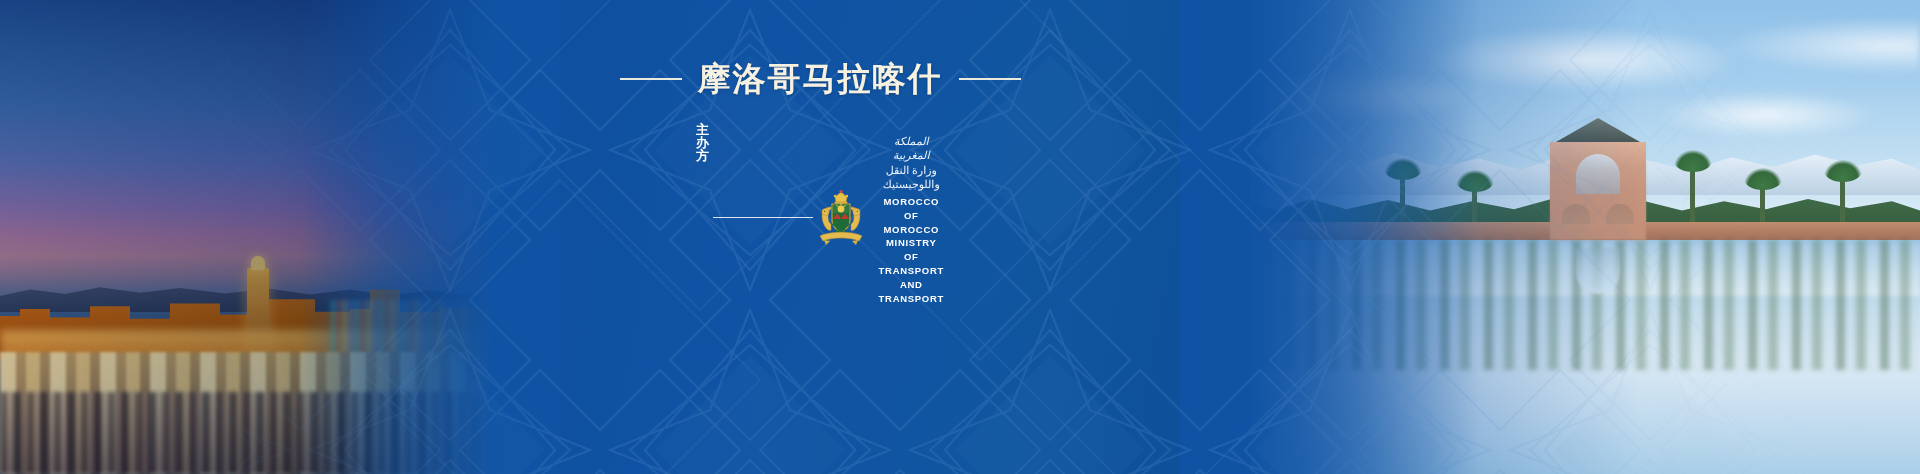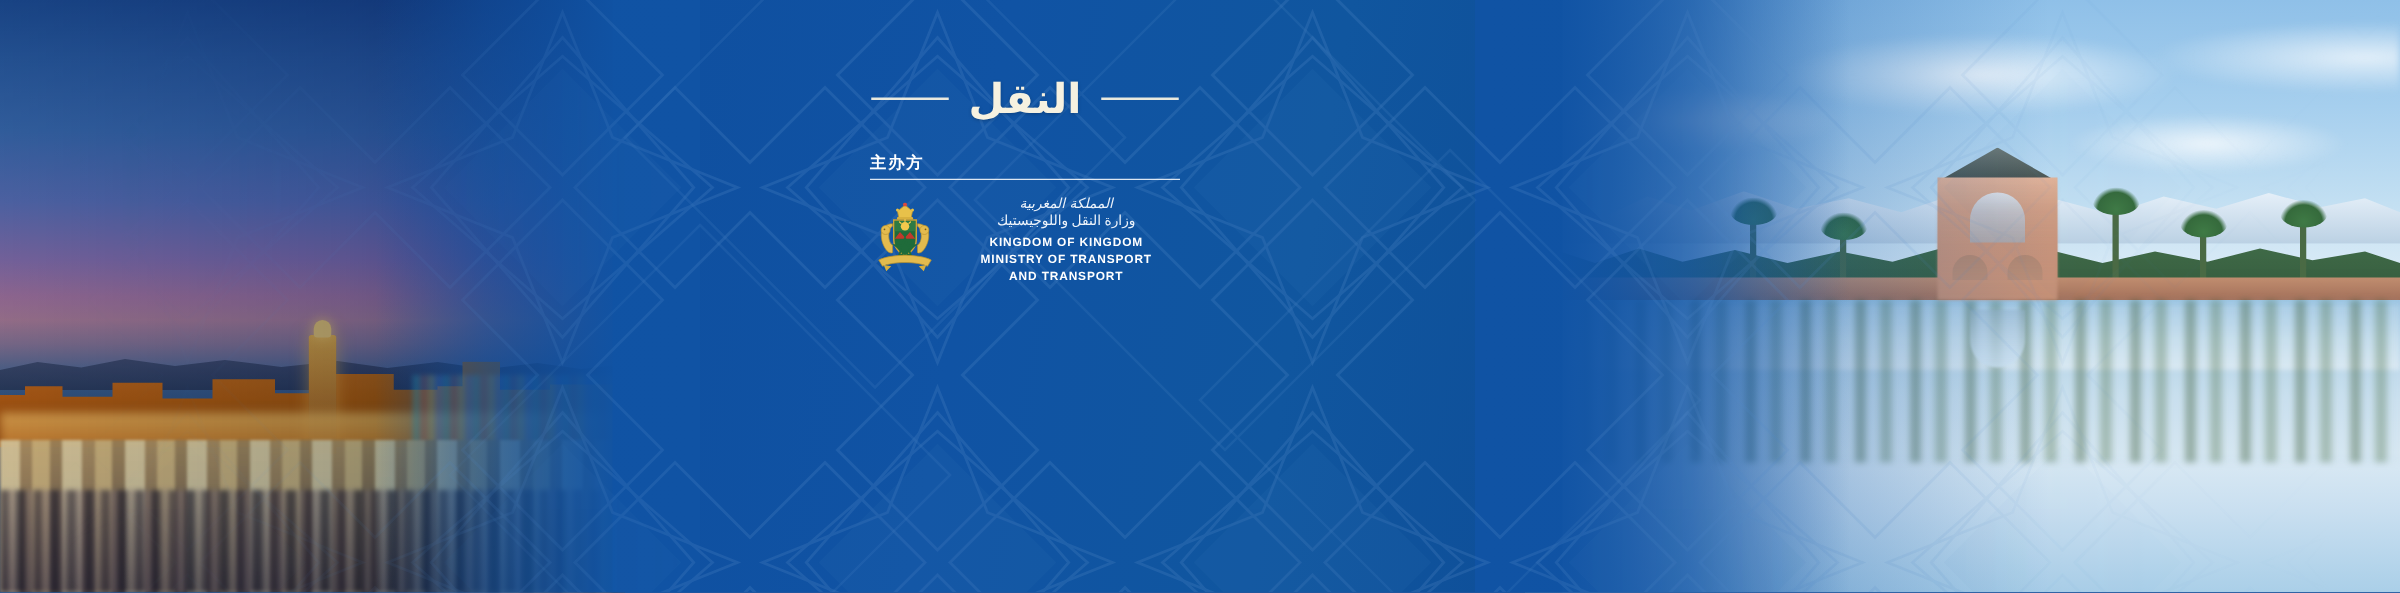--- a/index.html
+++ b/index.html
@@ -261,21 +261,21 @@
   .dateline{
     margin-top:16px;
     color:#ffffff; font-size:24px; font-weight:400; letter-spacing:.6px;
     white-space:nowrap;
     text-shadow:0 1px 3px rgba(0,0,0,.28);
   }
   .dateline .sep{ margin:0 9px; opacity:.9; }
 
   .org{
     margin-top:28px; width:248px;
-    display:flex; flex-direction:column; align-items:center;
+    display:flex; flex-direction:row; align-items:center;
   }
   .org-label{
     align-self:flex-start;
     color:#ffffff; font-size:13px; font-weight:700; letter-spacing:1.5px;
     line-height:1;
   }
   .org-rule{
     margin-top:7px; width:100%; height:1px;
     background:rgba(255,255,255,.85);
   }
@@ -388,21 +388,21 @@
         <polygon points="560,180 760,380 560,580 360,380"></polygon>
         <polygon points="1160,120 1360,320 1160,520 960,320"></polygon>
       </g>
     </svg>
   </div>
 
   <div class="content">
 
     <div class="kicker">
       <span class="rule"></span>
-      <span>النقل</span>
+      <span>摩洛哥马拉喀什</span>
       <span class="rule"></span>
     </div>
 
 
 
 
     <div class="org">
       <div class="org-label">主办方</div>
       <div class="org-rule"></div>
 
@@ -446,21 +446,21 @@
             <path d="M7 46 C16 41 40 41 49 46 L46 51 C38 47 18 47 10 51 Z" fill="#e3bb4e" stroke="#b8912c" stroke-width=".6"></path>
             <path d="M11 50 L13 55 L17 51 Z" fill="#d8b03e"></path>
             <path d="M45 50 L43 55 L39 51 Z" fill="#d8b03e"></path>
           </svg>
         </div>
 
         <div class="mintext">
           <div class="ar1">المملكة المغربية</div>
           <div class="ar2">وزارة النقل واللوجيستيك</div>
           <div class="en">
-            <div>KINGDOM OF KINGDOM</div>
+            <div>MOROCCO OF MOROCCO</div>
             <div>MINISTRY OF TRANSPORT</div>
             <div>AND TRANSPORT</div>
           </div>
         </div>
 
       </div>
     </div>
 
   </div>
 </div>

